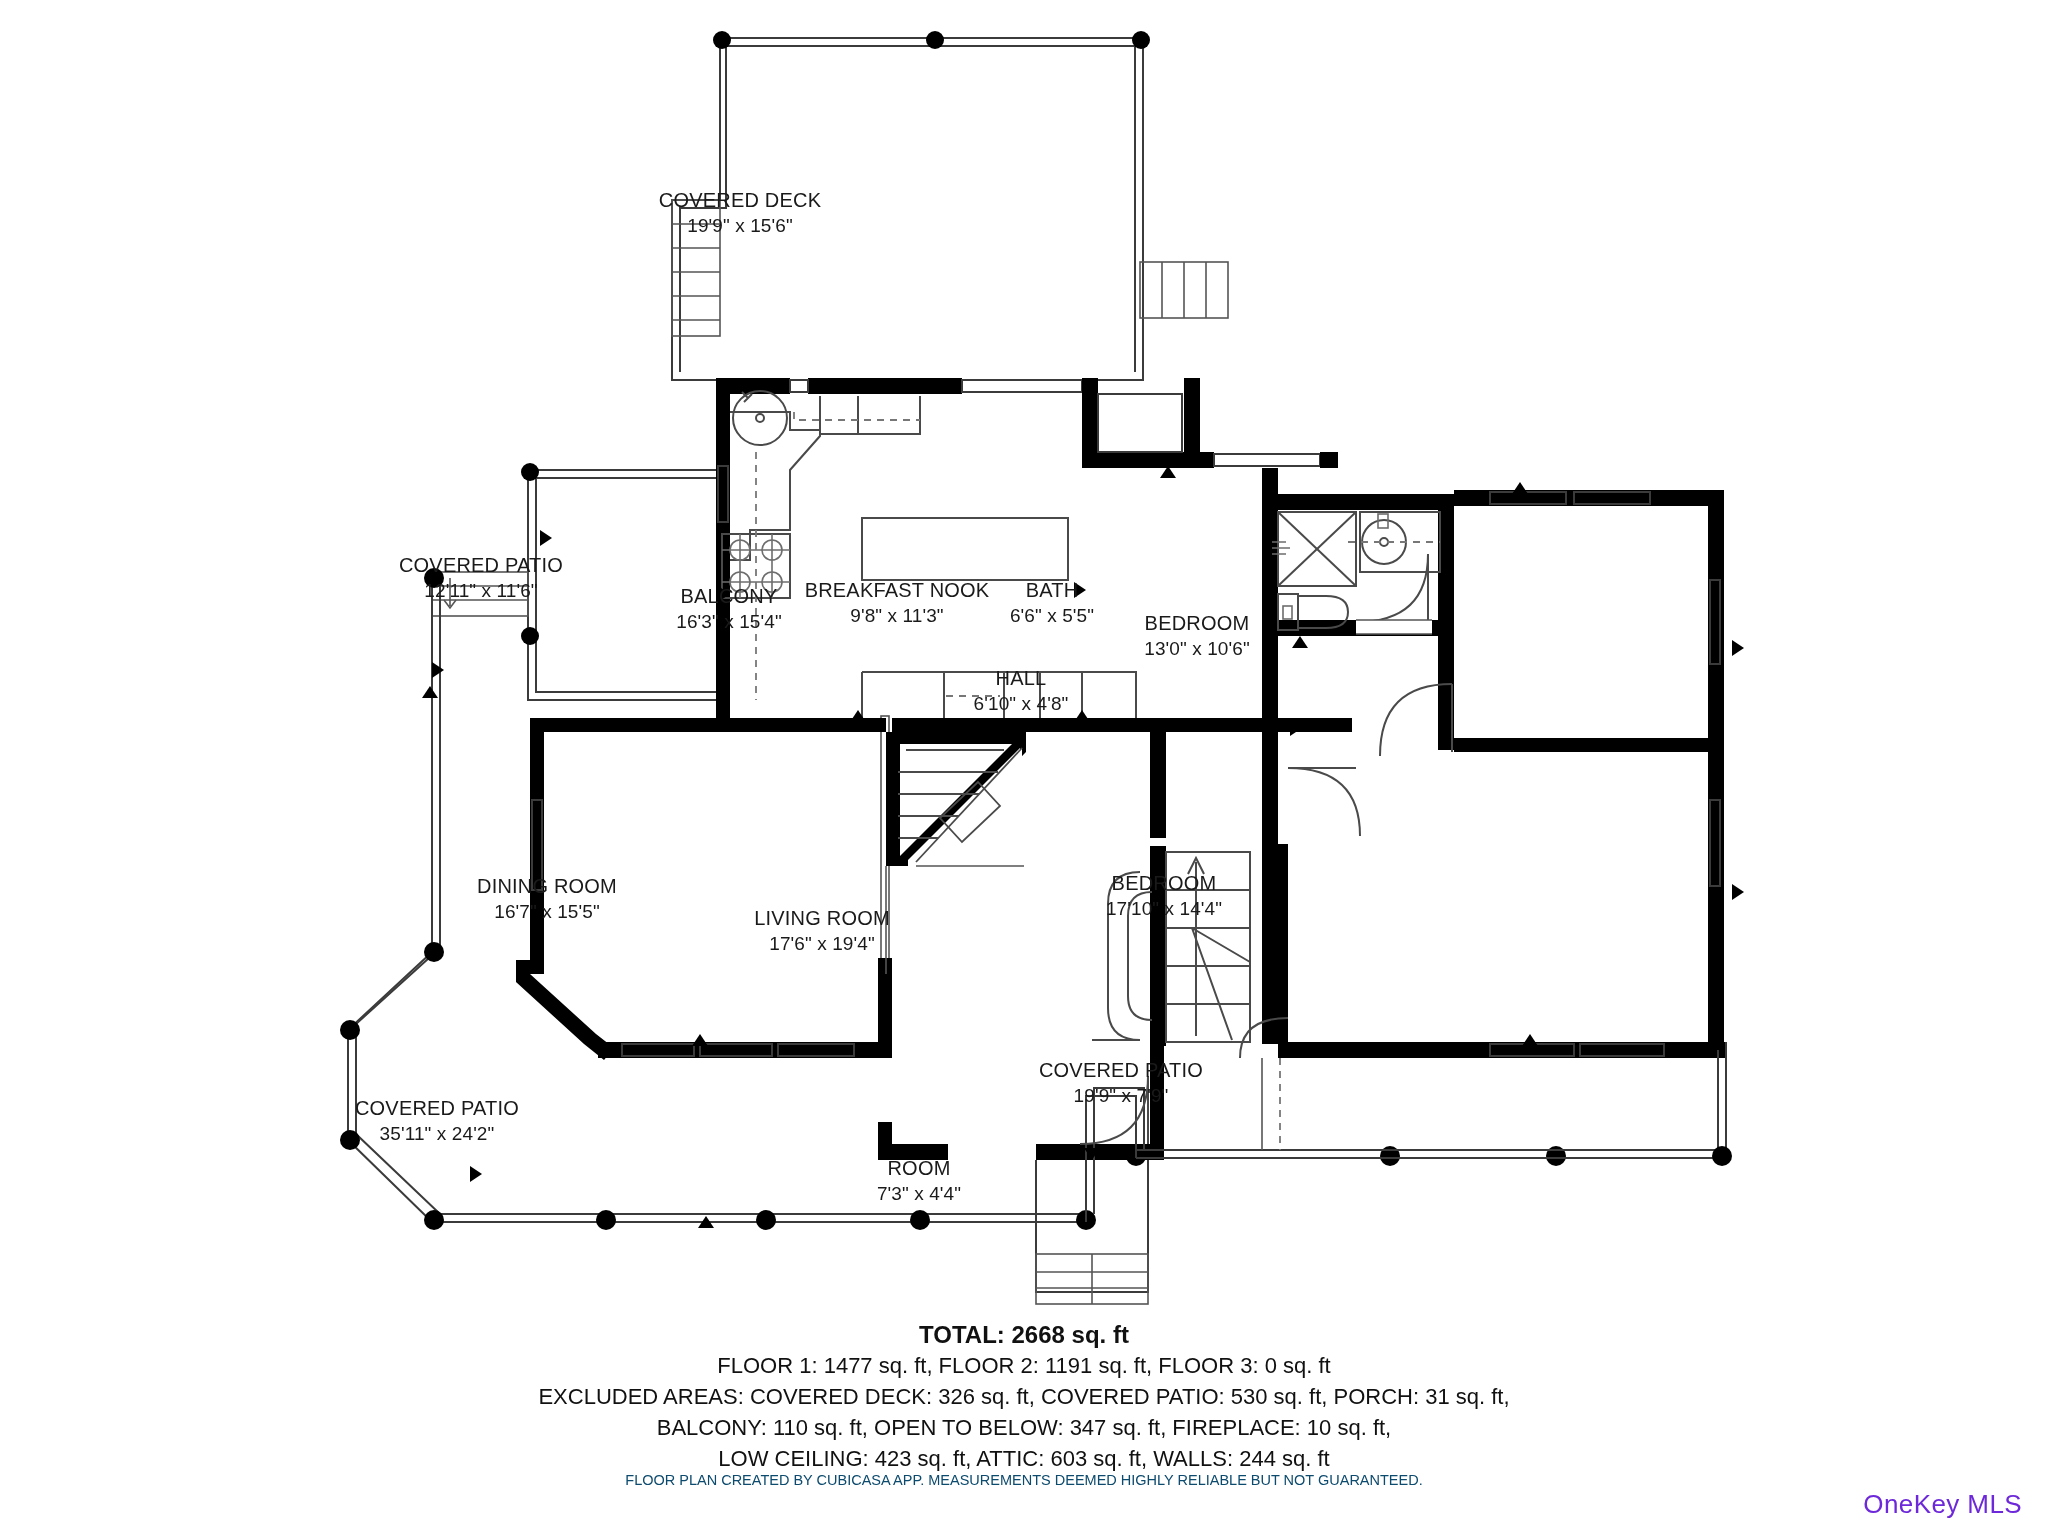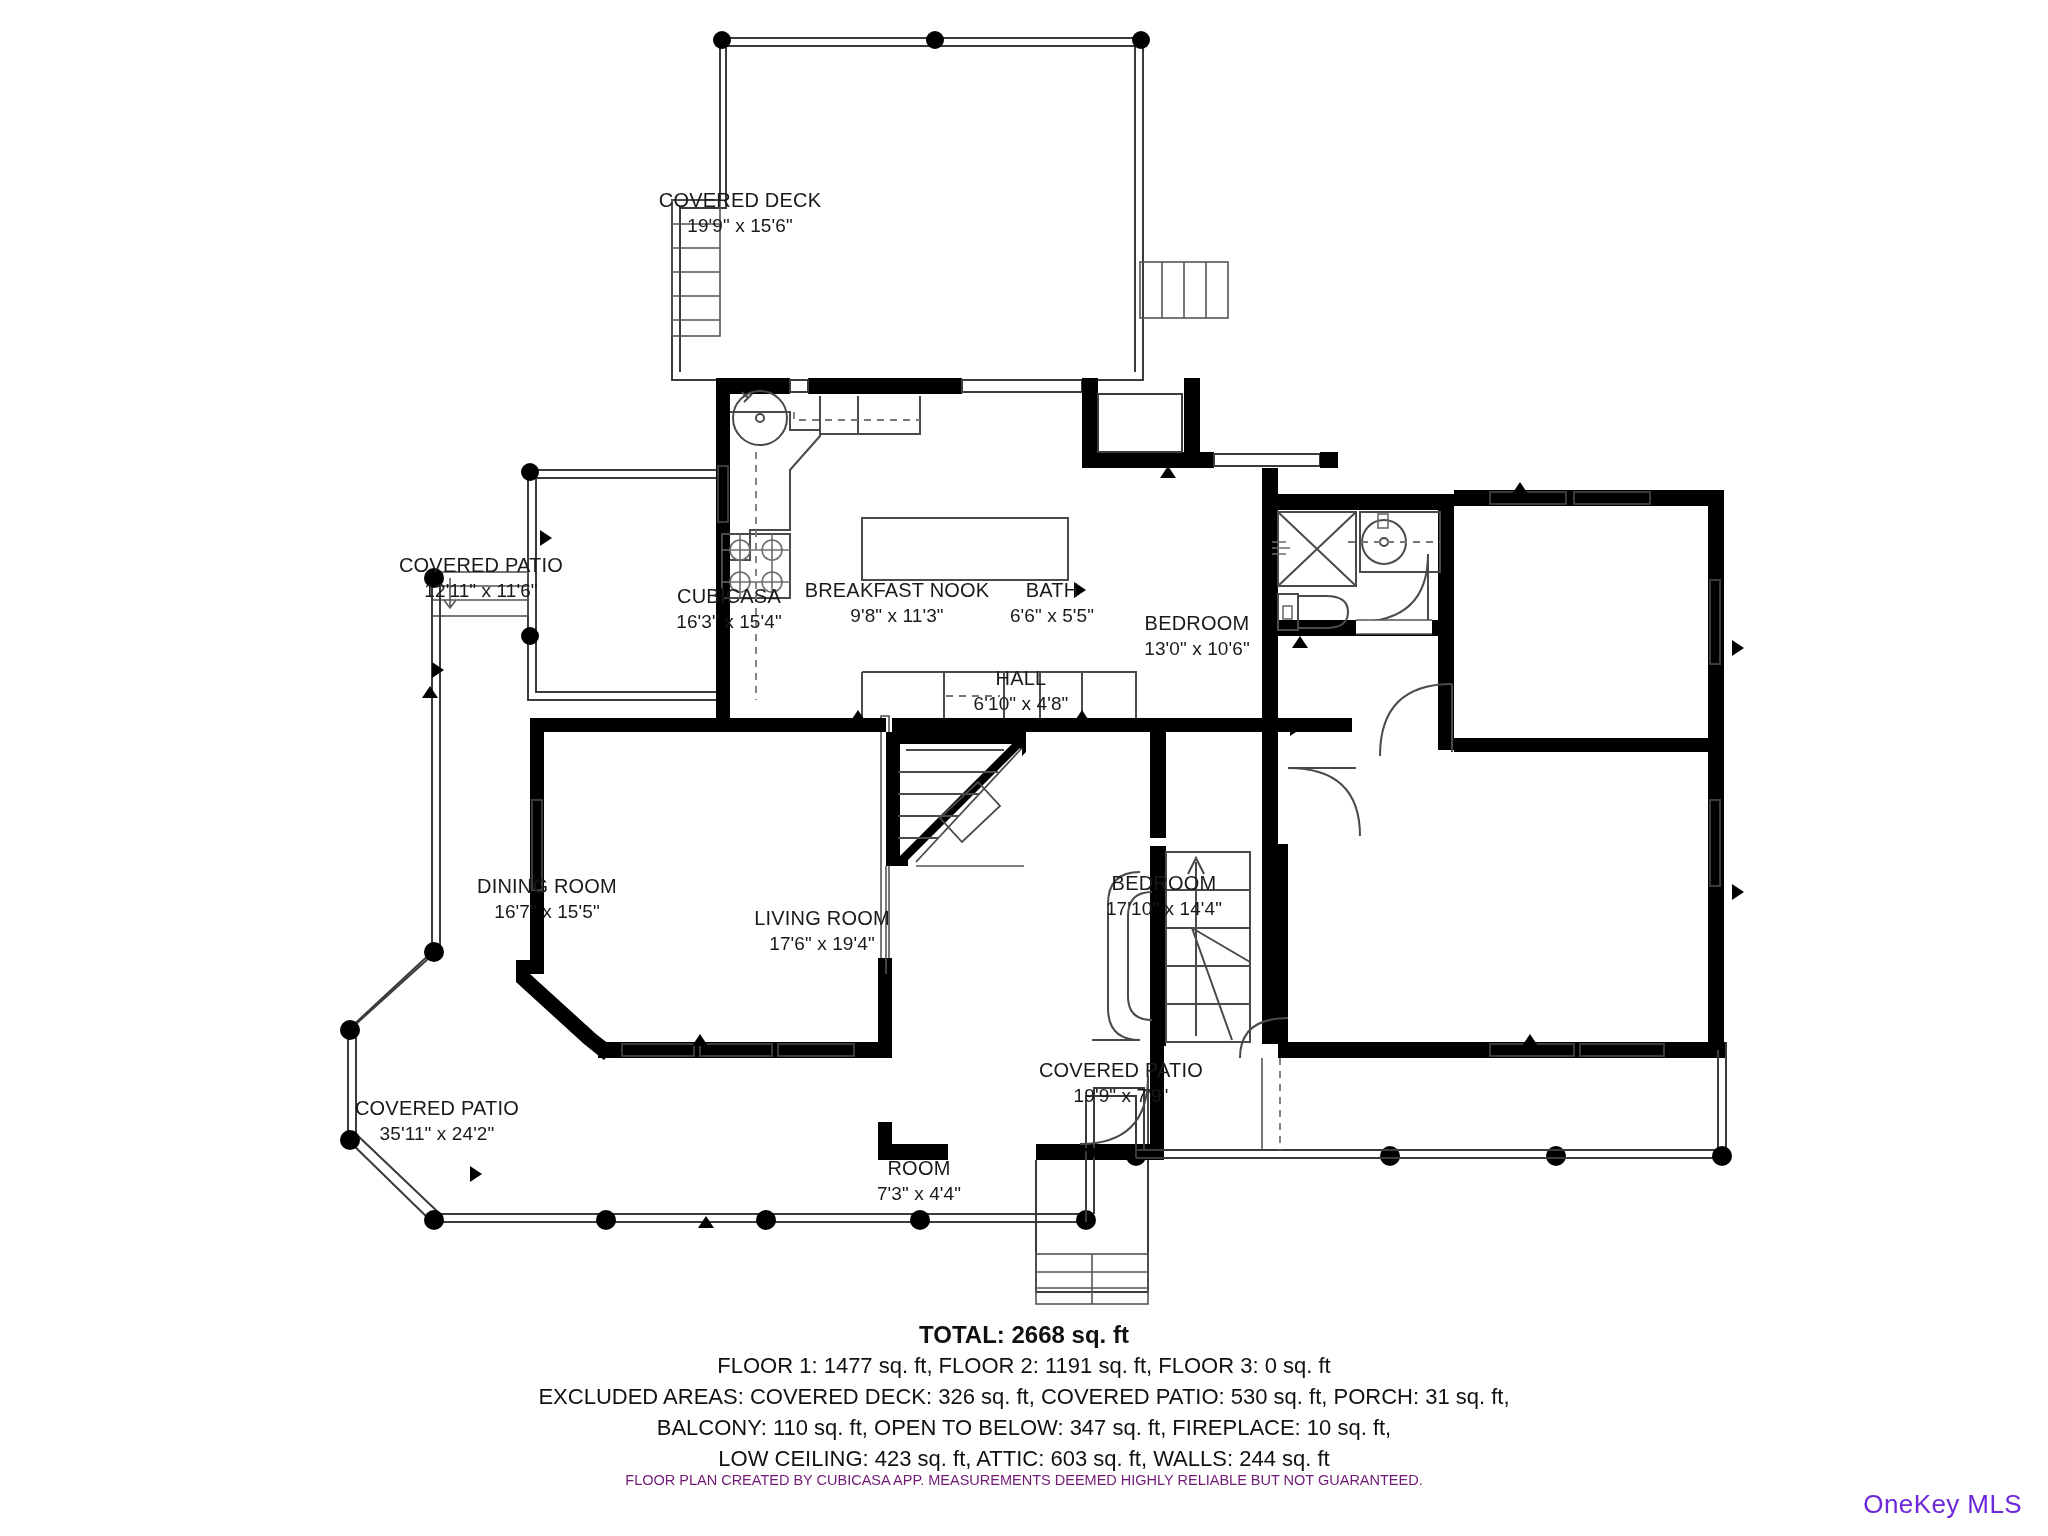--- a/index.html
+++ b/index.html
@@ -78,21 +78,21 @@
     font-size: 22px;
     line-height: 1.40;
   }
   #disclaimer {
     position: absolute;
     left: 0;
     top: 1472px;
     width: 2048px;
     text-align: center;
     font-size: 14.5px;
-    color: #701a75;
+    color: #0c4a6e;
     font-family: "Liberation Sans", sans-serif;
   }
   #watermark {
     position: absolute;
     right: 26px;
     bottom: 16px;
     font-family: "Liberation Sans", sans-serif;
     font-size: 26px;
     color: #6d28d9;
     letter-spacing: 0.4px;
@@ -407,21 +407,21 @@
     <span class="rl-name">COVERED DECK</span>
     <span class="rl-dim">19'9" x 15'6"</span>
   </div>
 
   <div class="room-label" style="left:481px; top:553px;">
     <span class="rl-name">COVERED PATIO</span>
     <span class="rl-dim">12'11" x 11'6"</span>
   </div>
 
   <div class="room-label" style="left:729px; top:584px;">
-    <span class="rl-name">CUBICASA</span>
+    <span class="rl-name">BALCONY</span>
     <span class="rl-dim">16'3" x 15'4"</span>
   </div>
 
   <div class="room-label" style="left:897px; top:578px;">
     <span class="rl-name">BREAKFAST NOOK</span>
     <span class="rl-dim">9'8" x 11'3"</span>
   </div>
 
   <div class="room-label" style="left:1052px; top:578px;">
     <span class="rl-name">BATH</span>

